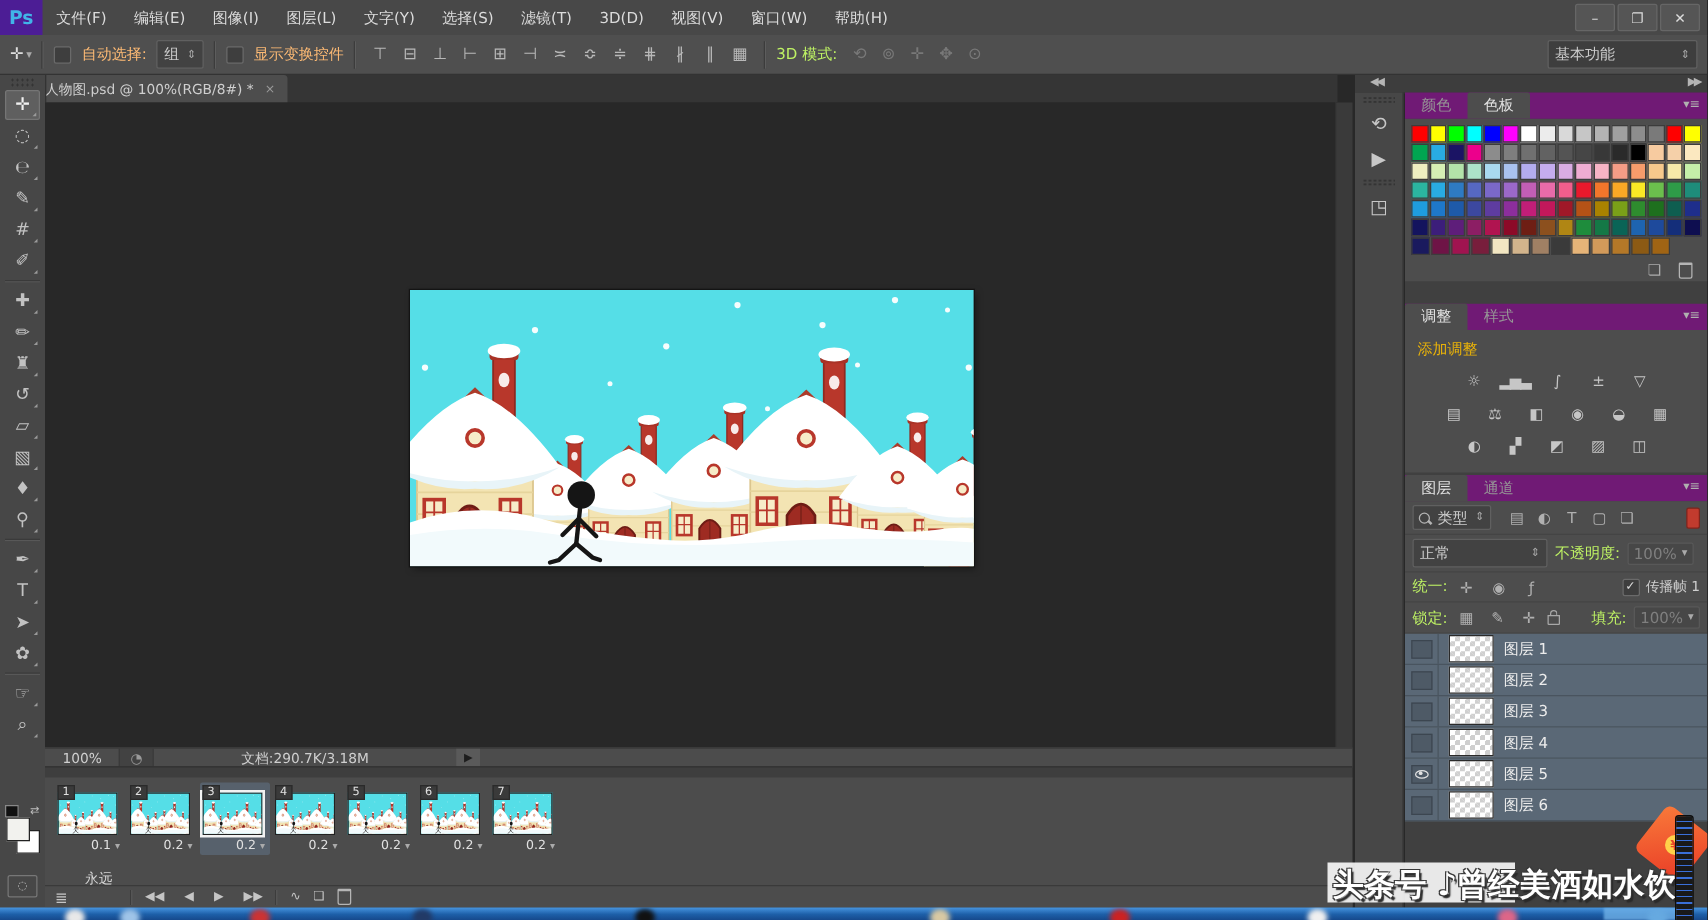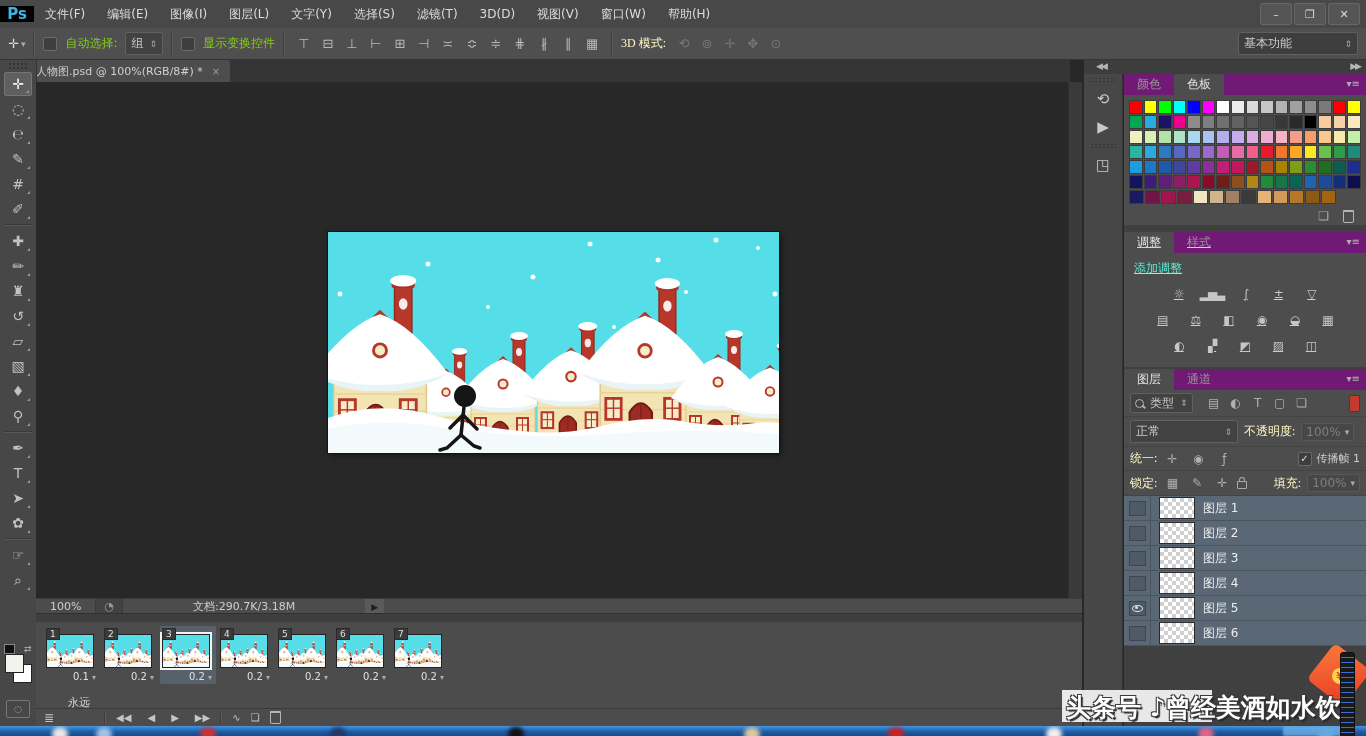--- a/index.html
+++ b/index.html
@@ -3,38 +3,38 @@
 <meta charset="utf-8">
 <style>
   html,body{margin:0;padding:0;background:#222;}
   #app{position:relative;width:1366px;height:736px;overflow:hidden;background:#282828;
        font-family:"DejaVu Sans","Liberation Sans",sans-serif;font-size:12px;color:#d0d0d0;
        -webkit-font-smoothing:antialiased;}
   .abs{position:absolute;}
   
   #menubar{left:0;top:0;width:1366px;height:28px;background:#484848;border-bottom:1px solid #2b2b2b;
            display:flex;align-items:center;}
-  #ps-logo{width:34px;height:16px;background:#000000;color:#41b4e8;font-weight:bold;font-size:15px;
+  #ps-logo{width:34px;height:28px;background:#4c1d95;color:#41b4e8;font-weight:bold;font-size:15px;
            display:flex;align-items:center;justify-content:center;text-align:center;}
   #menu-items{display:flex;align-items:center;height:100%;}
   .menu-item{padding:0 11px;line-height:28px;color:#dcdcdc;cursor:default;}
   #win-btns{margin-left:auto;display:flex;gap:2px;padding-right:6px;}
   .win-btn{width:30px;height:20px;background:#555;border:1px solid #666;border-radius:2px;
            color:#ddd;font-size:11px;display:flex;align-items:center;justify-content:center;}
   
   #optionsbar{left:0;top:28px;width:1366px;height:32px;background:#4f4f4f;border-bottom:1px solid #333;
               display:flex;align-items:center;gap:8px;padding-left:8px;box-sizing:border-box;}
   .vsep{width:1px;height:22px;background:#3c3c3c;border-right:1px solid #5d5d5d;}
   .checkbox{width:12px;height:12px;background:#3e3e3e;border:1px solid #6a6a6a;border-radius:2px;
             display:inline-flex;align-items:center;justify-content:center;font-size:10px;color:#ddd;}
   .select{display:inline-flex;align-items:center;gap:6px;background:#424242;border:1px solid #606060;
           border-radius:2px;padding:2px 5px;color:#ccc;}
   .updn{font-size:9px;color:#aaa;}
-  .optlabel{color:#84cc16;}
-  .dim{color:#fef9c3;font-family:Liberation Serif, serif;}
+  .optlabel{color:#fdba74;}
+  .dim{color:#bef264;}
   .align-icon{color:#b8b8b8;font-size:13px;width:22px;text-align:center;}
   .mode-icon{color:#787878;font-size:13px;width:20px;text-align:center;}
   #tool-preview{color:#ddd;font-size:13px;display:flex;align-items:center;gap:2px;}
   #workspace-select{margin-left:auto;margin-right:8px;width:108px;justify-content:space-between;background:#3e3e3e;}
   
   #tabbar{left:24px;top:60px;width:1046px;height:22px;background:#353535;}
   #doc-tab{position:absolute;left:2px;top:0;height:22px;background:#4d4d4d;border-radius:3px 3px 0 0;
            display:flex;align-items:center;gap:9px;padding:0 10px;font-size:11px;color:#cfcfcf;}
   #doc-tab .close{color:#9a9a9a;font-size:10px;}
   
@@ -106,21 +106,21 @@
   .ptab.active{background:#4d4d4d;color:#e2e2e2;border-radius:2px 2px 0 0;}
   .pmenu{position:absolute;right:6px;top:4px;color:#b0b0b0;font-size:10px;}
   .panel-body{background:#4d4d4d;}
   
   #swatch-grid{padding:5px 4px 2px 5px;}
   .srow{display:flex;}
   .sw{width:13px;height:12px;border:1px solid #3c3c3c;margin:0 1px 1px 0;}
   #swatch-footer{height:18px;display:flex;justify-content:flex-end;align-items:center;gap:14px;padding-right:12px;color:#aaa;}
   
   #adjust-body{padding:4px 0 8px 0;}
-  #add-adjust{padding:3px 12px 4px 10px;color:#5eead4;}
+  #add-adjust{padding:3px 12px 4px 10px;color:#eab308;}
   .arow{display:flex;justify-content:center;gap:9px;padding:4px 0;}
   .aicon{min-width:24px;height:18px;color:#c6c6c6;font-size:12px;display:flex;align-items:center;justify-content:center;letter-spacing:-1px;}
   
   #layers-body{position:relative;}
   .lp-row{display:flex;align-items:center;gap:6px;padding:3px 6px;border-bottom:1px solid #444;}
   #filter-row .select{height:16px;padding:1px 4px;}
   .search-glyph{display:inline-block;width:7px;height:7px;border:1.5px solid #b5b5b5;border-radius:50%;position:relative;}
   .search-glyph::after{content:"";position:absolute;left:6px;top:6px;width:4px;height:1.5px;background:#b5b5b5;transform:rotate(45deg);}
   .ficon{color:#b0b0b0;font-size:12px;width:18px;text-align:center;}
   .switch{margin-left:auto;width:9px;height:15px;background:#c23b2e;border:1px solid #7e241c;border-radius:2px;}
@@ -609,21 +609,21 @@
               <div class="sw" style="background: rgb(160, 100, 20);"></div>
             </div>
           </div>
         <div id="swatch-footer">
           <span>❏</span>
           <span class="trash"></span>
         </div>
       </div>
     </div>
 
-    <div style="margin-top:7px;text-decoration:underline;">
+    <div style="margin-top:18px;">
       <div class="panel-tabs">
         <span class="ptab active">调整</span>
         <span class="ptab">样式</span>
         <span class="pmenu">▾≡</span>
       </div>
       <div class="panel-body" id="adjust-body">
         <div id="add-adjust">添加调整</div>
         <div id="adj-rows">
             <div class="arow">
               <span class="aicon">☼</span>

